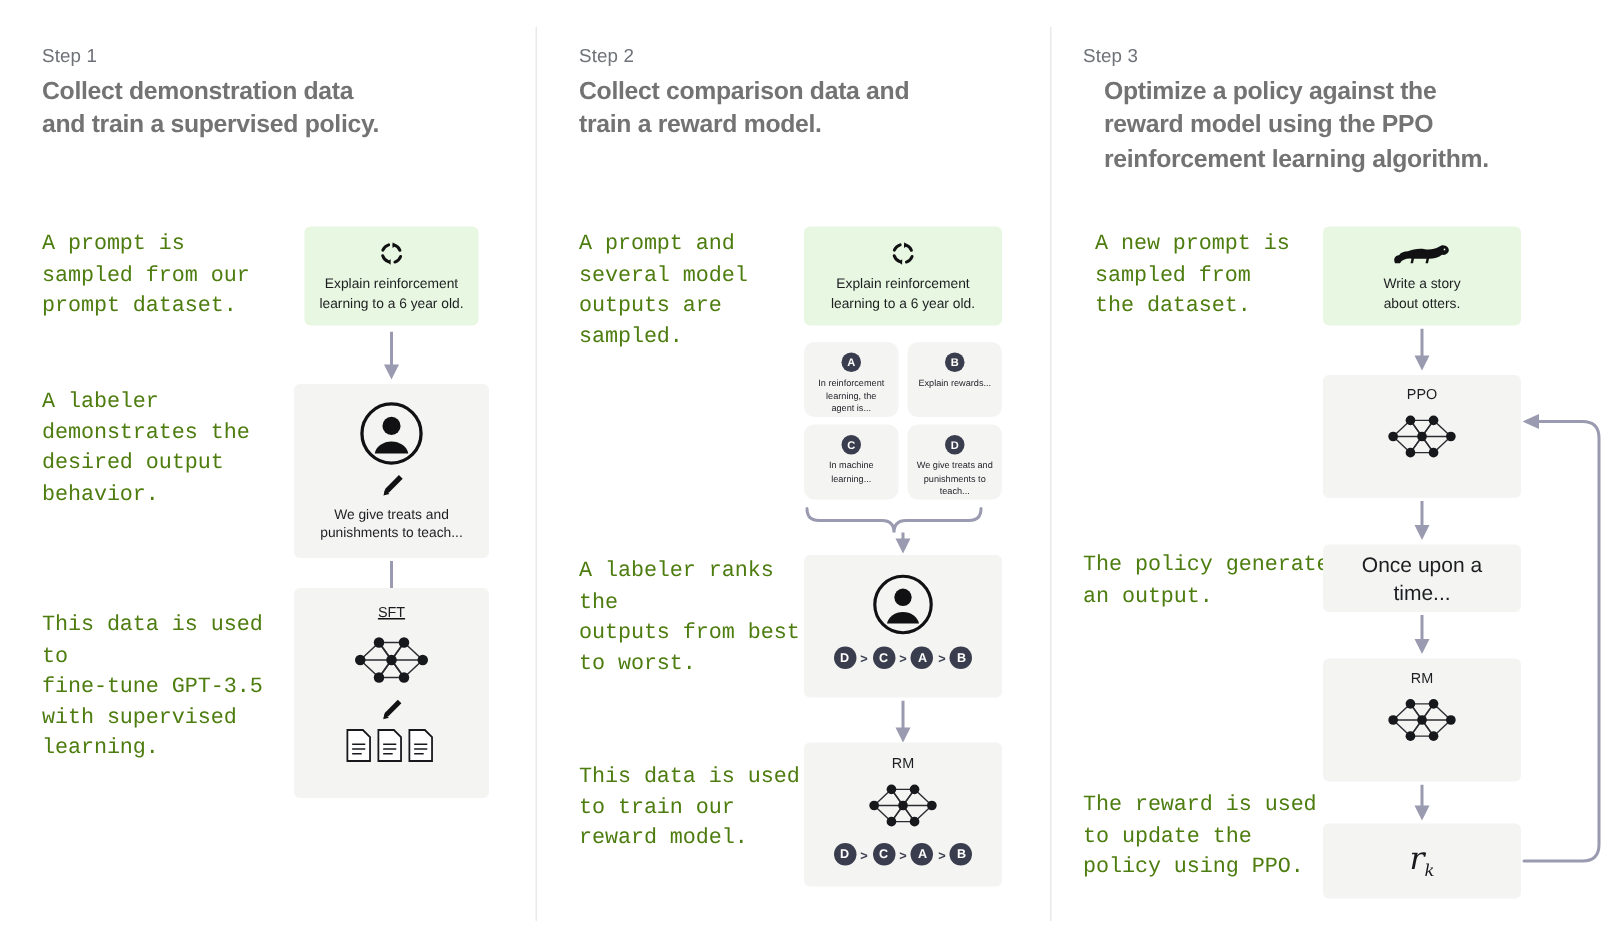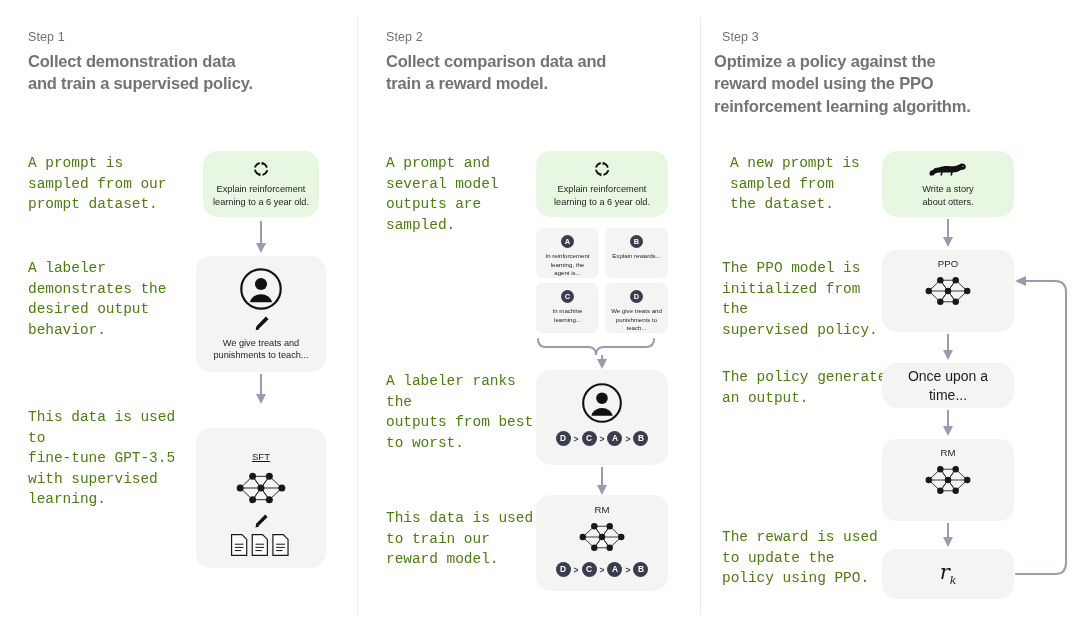--- a/index.html
+++ b/index.html
@@ -38,21 +38,21 @@
   .caption {
     position: absolute;
     font-size: 14.5px; line-height: 1.42; color: #4d7c0f;
     letter-spacing: -.05px;
     font-family: Liberation Mono, monospace;
   }
 
   
   .box {
     position: absolute;
-    border-radius: 15px;
+    border-radius: 4px;
     background: #f4f4f3;
     display: flex; flex-direction: column;
     align-items: center; justify-content: center;
   }
   .box.green { background: #e7f7e1; }
   .box-text {
     font-size: 9.2px; line-height: 1.35; text-align: center;
     color: #1d1e21; padding: 0 6px;
   }
   .box-title { font-size: 9.6px; color: #1d1e21; }
@@ -156,21 +156,21 @@
       </span>
       <div class="box-text" style="margin-top:4px; white-space:pre-line;">We give treats and
 punishments to teach...</div>
     </div>
 
     <svg class="arrow-svg" style="left:253px; top:374px;" width="16" height="32">
       <line x1="8" y1="0" x2="8" y2="21" stroke="#9a9ab0" stroke-width="2"></line>
       <path d="M8 30 L3 20 L13 20 Z" fill="#9a9ab0"></path>
     </svg>
 
-    <div class="box" style="left:196px; top:428px; width:130px; height:140px; justify-content:center; padding-top:11px;text-decoration:underline;">
+    <div class="box" style="left:196px; top:392px; width:130px; height:140px; justify-content:flex-start; padding-top:11px;text-decoration:underline;">
       <div class="box-title">SFT</div>
       <span style="margin-top:4px;">
         <svg width="60" height="44" viewBox="0 0 72 52">
           <g stroke="#2a2b30" stroke-width="1.2">
             <line x1="11" y1="26" x2="26" y2="12"></line>
               <line x1="11" y1="26" x2="26" y2="40"></line>
             <line x1="11" y1="26" x2="36" y2="26"></line>
             <line x1="26" y1="12" x2="46" y2="12"></line>
               <line x1="26" y1="12" x2="36" y2="26"></line>
             <line x1="26" y1="12" x2="46" y2="40"></line>
@@ -348,30 +348,27 @@
         <span class="badge">A</span>
         <span class="rank-gt">&gt;</span>
         <span class="badge">B</span>
       </div>
     </div>
   </div>
 
   <div class="col c3">
 
     <div class="step-label" style="left:22px; top:30px;">Step 3</div>
-    <div class="step-title" style="left:14px; top:50px; width:310px; white-space:pre-line;">Optimize a policy against the
+    <div class="step-title" style="left:36px; top:50px; width:310px; white-space:pre-line;">Optimize a policy against the
 reward model using the PPO
 reinforcement learning algorithm.</div>
 
     <div class="caption" style="left:30px; top:153px; width:160px; white-space:pre-line;">A new prompt is
 sampled from
 the dataset.</div>
-    <div class="caption" style="left:22px; top:258px; width:165px; white-space:pre-line;">The PPO model is
-initialized from the
-supervised policy.</div>
     <div class="caption" style="left:22px; top:367px; width:175px; white-space:pre-line;">The policy generates
 an output.</div>
     <div class="caption" style="left:22px; top:527px; width:170px; white-space:pre-line;">The reward is used
 to update the
 policy using PPO.</div>
 
     <div class="box green" style="left:182px; top:151px; width:132px; height:66px;">
       <span style="margin-bottom:4px;">
         <svg width="40" height="19" viewBox="0 0 60 28">
           <path d="M3 23 C1 19 3 15 7 15 C9 12 12 11 16 11 C21 9 27 8 33 9

